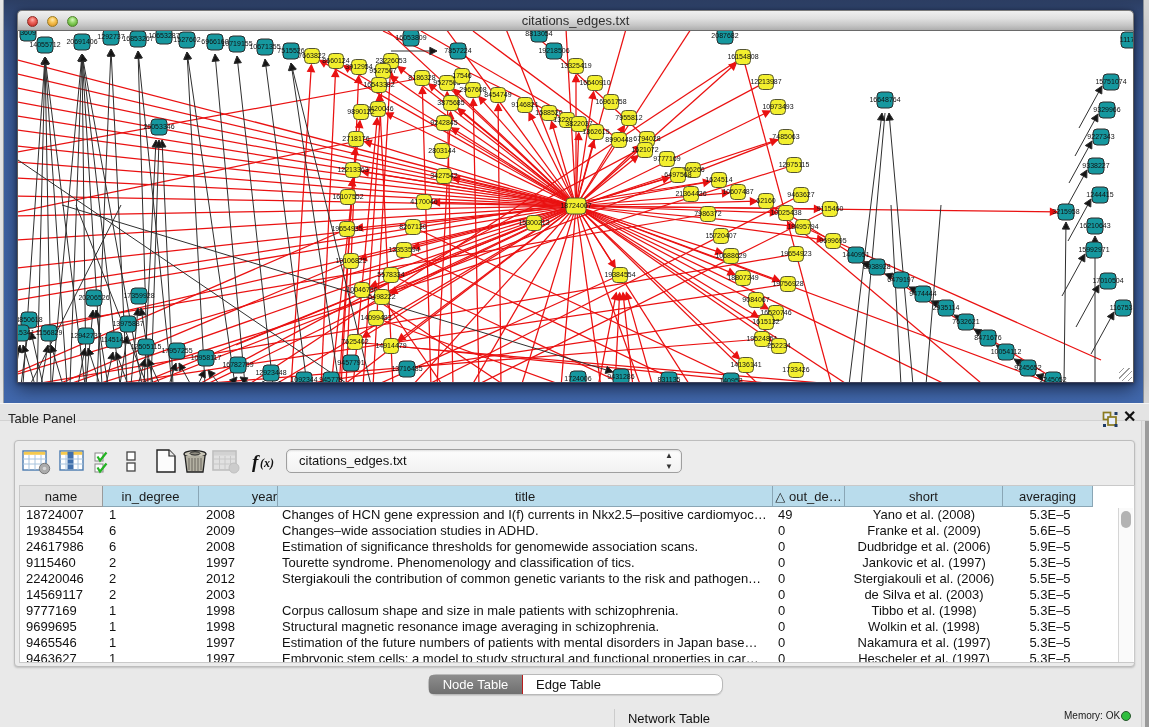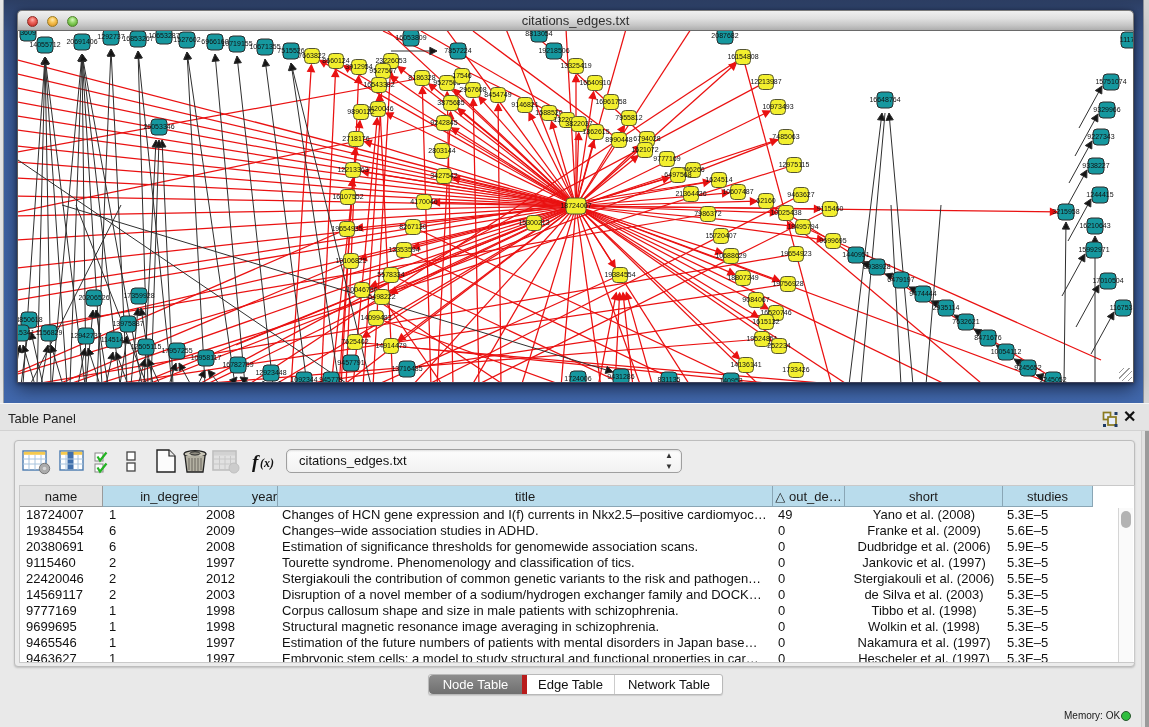--- a/index.html
+++ b/index.html
@@ -11,48 +11,48 @@
 #titlebar{position:absolute;left:0;top:0;width:100%;height:21px;border-radius:5px 5px 0 0;background:linear-gradient(180deg,#f0f0f0 0%,#e0e0e0 40%,#c6c6c6 75%,#aeaeae 100%);border:1px solid #7a7a7a;border-bottom:1px solid #6a6a6a;}
 #titlebar .title{text-align:center;font-size:13px;line-height:20px;color:#2f2f2f;}
 .tl{position:absolute;top:5px;width:11px;height:11px;border-radius:50%;}
 #tl-r{left:9px;background:radial-gradient(circle at 50% 32%,#ffb3ad 0%,#ee6b63 35%,#d03b34 75%,#9c201c 100%);border:0.5px solid #8e2a24;}
 #tl-y{left:28.5px;background:radial-gradient(circle at 50% 32%,#ffe9b0 0%,#f6c351 40%,#e09c2e 80%,#a8700f 100%);border:0.5px solid #9a7b22;}
 #tl-g{left:48.5px;background:radial-gradient(circle at 50% 32%,#d7f7c0 0%,#8fd465 40%,#5faf35 80%,#3f7d1c 100%);border:0.5px solid #51832d;}
 #canvas{position:absolute;left:0;top:21px;width:1117px;height:352px;background:#fff;overflow:hidden;border-left:1px solid #5a5a5a;border-right:1px solid #5a5a5a;border-bottom:1px solid #40435c;}
 #grip{position:absolute;right:1px;bottom:1px;width:13px;height:13px;background:
  repeating-linear-gradient(135deg,transparent 0 3px,#9a9a9a 3px 4px);}
 #tablepanel{position:absolute;left:0;top:403px;width:1149px;height:324px;background:#e9e9e9;}
-#tp-head{position:absolute;left:0;top:0;width:100%;height:28px;background:#e4e4e4;border-top:1px solid #f5f5f5;border-bottom:1px solid #d2d2d2;}
+#tp-head{position:absolute;left:0;top:0;width:100%;height:18px;background:#e4e4e4;border-top:1px solid #f5f5f5;border-bottom:1px solid #d2d2d2;}
 #tp-head .t{position:absolute;left:8px;top:7px;font-size:13px;color:#222;}
 #tp-float{position:absolute;left:1102px;top:7px;}
 #tp-x{position:absolute;left:1123px;top:3px;font-size:16px;font-weight:bold;color:#111;}
 #content{position:absolute;left:14px;top:37px;width:1121px;height:227px;background:#ececec;border:1px solid #bdbdbd;border-radius:4px;box-shadow:0 1px 2px rgba(0,0,0,0.18);}
 #toolbar{position:absolute;left:2px;top:6px;width:100%;height:30px;}
 #combo{position:absolute;left:269px;top:2px;width:396px;height:24px;background:linear-gradient(180deg,#fdfdfd,#f2f2f2);border:1px solid #9f9f9f;border-radius:5px;box-shadow:inset 0 1px 2px rgba(0,0,0,0.12);font-size:13px;color:#111;line-height:22px;padding-left:12px;}
 #combo .spin{position:absolute;right:8px;top:0px;font-size:8px;color:#333;line-height:11px;text-align:center;}
 #tbl{position:absolute;left:4px;top:44px;width:1116px;height:178px;background:#fff;border:1px solid #c9c9c9;overflow:hidden;}
 .hrow{position:absolute;left:0;top:0;height:21px;width:100%;font-size:13px;color:#1b1b1b;}
 .hrow div{position:absolute;top:0;height:21px;line-height:21px;text-align:center;background:#b9dcec;border-right:1px solid #8aa6b5;border-bottom:1px solid #8aa6b5;}
 .hrow .h0{background:#e3e3e3;border-right:1px solid #9a9a9a;border-bottom:1px solid #9a9a9a;}
 .trow{position:relative;height:16px;font-size:13px;color:#111;white-space:nowrap;}
 .trow div{position:absolute;top:0;height:16px;line-height:15px;overflow:hidden;}
 .c0{left:6px;width:92px;}
 .c1{left:89px;width:90px;}
 .c2{left:186px;width:85px;}
 .c3{left:262px;width:490px;}
 .c4{left:758px;width:66px;}
 .c5{left:825px;width:158px;text-align:center;}
-.c6{left:987px;width:86px;}
+.c6{left:987px;width:86px;text-align:center;}
 #vscroll{position:absolute;right:1px;top:22px;width:15px;height:155px;background:#fafafa;border-left:1px solid #d5d5d5;}
 #vthumb{position:absolute;left:2px;top:3px;width:10px;height:17px;border-radius:5px;background:#b3b3b3;}
-#tabs{position:absolute;left:428px;top:271px;width:295px;height:21px;background:#fff;border:1px solid #b9b9b9;border-radius:3px;box-shadow:0 1px 1px rgba(0,0,0,0.12);font-size:13px;}
+#tabs{position:absolute;left:428px;top:271px;width:295px;height:21px;background:#fff;border:1px solid #b9b9b9;border-radius:8px;box-shadow:0 1px 1px rgba(0,0,0,0.12);font-size:13px;}
 #tabs div{position:absolute;top:0;height:19px;line-height:19px;text-align:center;}
 #tab1{left:0;width:93px;background:linear-gradient(180deg,#8d8d8d,#6f6f6f);color:#fff;border-radius:4px 0 0 4px;}
-#tab2{left:93px;width:92px;color:#111;border-left:5px solid #b91c1c;}
-#tab3{left:185px;width:109px;color:#111;border-left:1px solid #ccc;}
+#tab2{left:93px;width:92px;color:#111;border-left:1px solid #b91c1c;}
+#tab3{left:185px;width:109px;color:#111;border-left:1px solid #ccc;margin-top:34px;}
 #status{position:absolute;left:0;top:295px;width:100%;height:29px;}
 #status .m{position:absolute;left:1064px;top:12px;font-size:10px;color:#1a1a1a;}
 #status .dot{position:absolute;left:1121px;top:13px;width:10px;height:10px;border-radius:50%;background:#2fbe3e;border:1.5px solid #27552b;}
 #botdivider{position:absolute;left:1141px;top:403px;width:8px;height:324px;background:linear-gradient(90deg,#cfcfcf 0 1px,#e2e2e2 1px 4px,#9b9b9b 4px 8px);}
 </style></head>
 <body>
 <div id="netbg"></div>
 <div id="leftstrip"></div>
 <div id="rightstrip"></div>
 <div id="win">
@@ -779,26 +779,26 @@
 <g transform="translate(235,2)">
  <text x="0" y="19" font-family="Liberation Serif, serif" font-style="italic" font-weight="bold" font-size="19" fill="#111">f</text>
  <text x="8" y="18" font-family="Liberation Serif, serif" font-style="italic" font-weight="bold" font-size="12" fill="#111">(x)</text>
 </g>
 </svg>
         <div id="combo">citations_edges.txt<div class="spin">▲<br>▼</div></div>
       </div>
     <div id="tbl">
       <div class="hrow">
         <div class="h0" style="left:0;width:83px;">name</div>
-        <div style="left:83px;width:96px;text-align:right;">in_degree</div>
+        <div style="left:83px;width:96px;">in_degree</div>
         <div style="left:179px;width:79px;text-align:right;">year</div>
         <div style="left:258px;width:495px;">title</div>
         <div style="left:753px;width:72px;">△ out_de…</div>
         <div style="left:825px;width:158px;text-align:center;">short</div>
-        <div style="left:983px;width:90px;">studies</div>
+        <div style="left:983px;width:90px;">averaging</div>
       </div>
       <div style="position:absolute;left:0;top:21px;width:1100px;">
           <div class="trow">
             <div class="c0">18724007</div>
             <div class="c1">1</div>
             <div class="c2">2008</div>
             <div class="c3">Changes of HCN gene expression and I(f) currents in Nkx2.5–positive cardiomyoc…</div>
             <div class="c4">49</div>
             <div class="c5">Yano et al. (2008)</div>
             <div class="c6">5.3E–5</div>
@@ -806,21 +806,21 @@
           <div class="trow">
             <div class="c0">19384554</div>
             <div class="c1">6</div>
             <div class="c2">2009</div>
             <div class="c3">Changes–wide association studies in ADHD.</div>
             <div class="c4">0</div>
             <div class="c5">Franke et al. (2009)</div>
             <div class="c6">5.6E–5</div>
           </div>
           <div class="trow">
-            <div class="c0">20380691</div>
+            <div class="c0">24617986</div>
             <div class="c1">6</div>
             <div class="c2">2008</div>
             <div class="c3">Estimation of significance thresholds for genomewide association scans.</div>
             <div class="c4">0</div>
             <div class="c5">Dudbridge et al. (2006)</div>
             <div class="c6">5.9E–5</div>
           </div>
           <div class="trow">
             <div class="c0">9115460</div>
             <div class="c1">2</div>
@@ -836,21 +836,20 @@
             <div class="c2">2012</div>
             <div class="c3">Stergiakouli the contribution of common genetic variants to the risk and pathogen…</div>
             <div class="c4">0</div>
             <div class="c5">Stergiakouli et al. (2006)</div>
             <div class="c6">5.5E–5</div>
           </div>
           <div class="trow">
             <div class="c0">14569117</div>
             <div class="c1">2</div>
             <div class="c2">2003</div>
-            <div class="c3">Disruption of a novel member of a sodium/hydrogen exchanger family and DOCK…</div>
             <div class="c4">0</div>
             <div class="c5">de Silva et al. (2003)</div>
             <div class="c6">5.3E–5</div>
           </div>
           <div class="trow">
             <div class="c0">9777169</div>
             <div class="c1">1</div>
             <div class="c2">1998</div>
             <div class="c3">Corpus callosum shape and size in male patients with schizophrenia.</div>
             <div class="c4">0</div>

